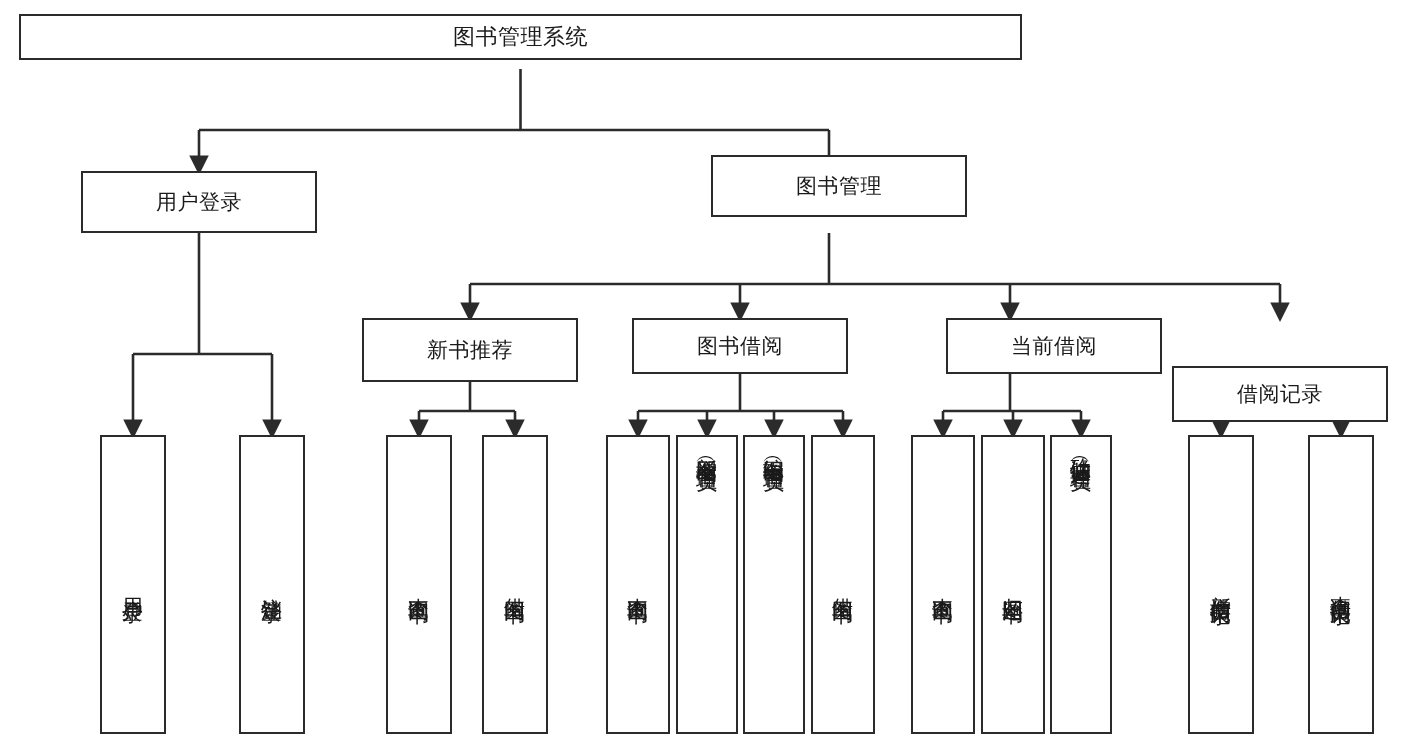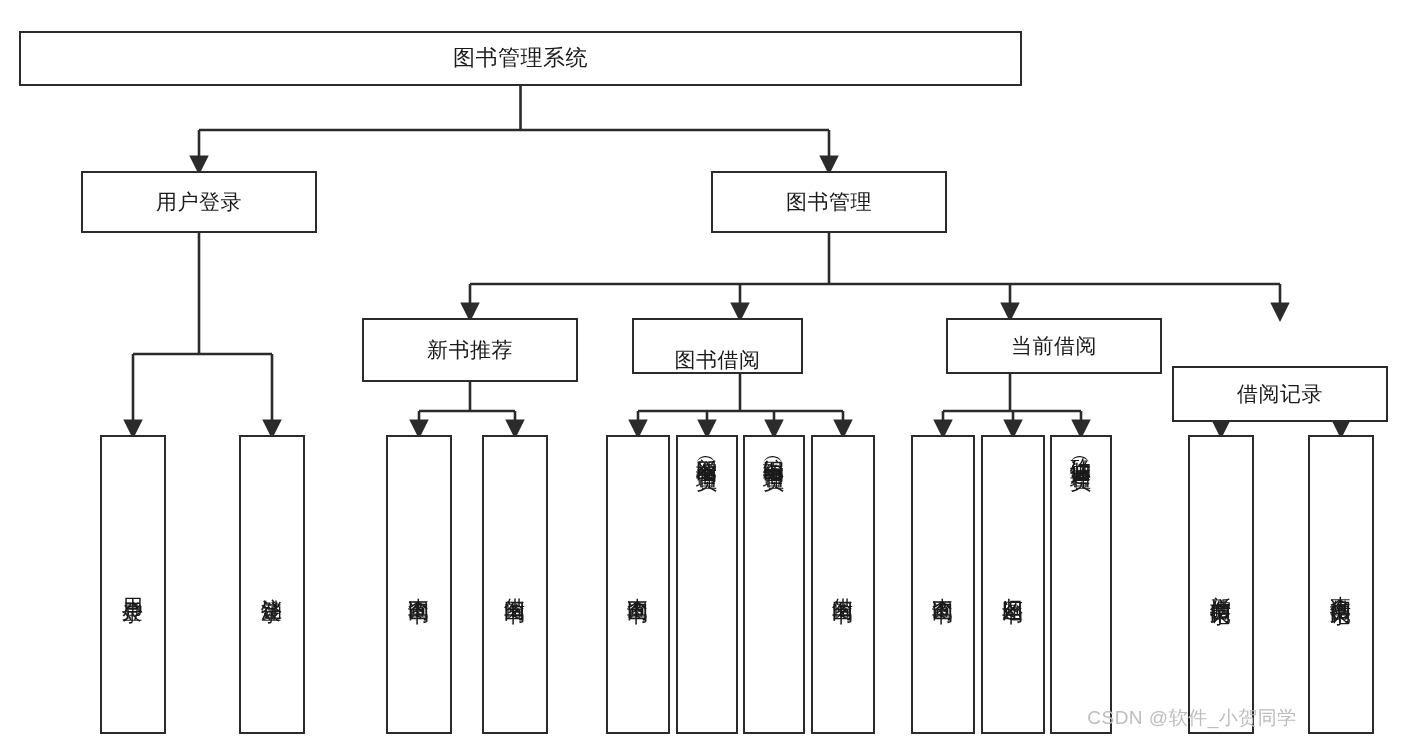--- a/index.html
+++ b/index.html
@@ -113,33 +113,33 @@
         <path d="M 1013 411 L 1013 434" marker-end="url(#arrow)"></path>
         <path d="M 1081 411 L 1081 434" marker-end="url(#arrow)"></path>
         <path d="M 1280 374 L 1280 411"></path>
         <path d="M 1221 411 L 1341 411"></path>
         <path d="M 1221 411 L 1221 434" marker-end="url(#arrow)"></path>
         <path d="M 1341 411 L 1341 434" marker-end="url(#arrow)"></path>
       </g>
   </svg>
 
   <div id="nodes">
-      <div class="node horiz root" style="left: 19px; top: 31px; width: 1003px; height: 55px;">
+      <div class="node horiz root" style="left: 19px; top: 14px; width: 1003px; height: 46px;">
         <span class="label">图书管理系统</span>
       </div>
       <div class="node horiz" style="left: 81px; top: 171px; width: 236px; height: 62px;">
         <span class="label">用户登录</span>
       </div>
-      <div class="node horiz" style="left: 711px; top: 171px; width: 236px; height: 62px;">
+      <div class="node horiz" style="left: 711px; top: 155px; width: 256px; height: 62px;">
         <span class="label">图书管理</span>
       </div>
       <div class="node horiz" style="left: 362px; top: 318px; width: 216px; height: 64px;">
         <span class="label">新书推荐</span>
       </div>
-      <div class="node horiz" style="left: 632px; top: 318px; width: 171px; height: 56px; align-items: flex-end;">
+      <div class="node horiz" style="left: 632px; top: 318px; width: 216px; height: 56px;">
         <span class="label">图书借阅</span>
       </div>
       <div class="node horiz" style="left: 902px; top: 318px; width: 216px; height: 56px; margin-left: 44px;">
         <span class="label">当前借阅</span>
       </div>
       <div class="node horiz" style="left: 1172px; top: 318px; width: 216px; height: 56px; margin-top: 48px;">
         <span class="label">借阅记录</span>
       </div>
       <div class="node vert" style="left: 100px; top: 435px; width: 66px; height: 299px;">
         <span class="label">用户登录</span>
@@ -175,14 +175,13 @@
         <span class="label">确认归还（管理员）</span>
       </div>
       <div class="node vert" style="left: 1188px; top: 435px; width: 66px; height: 299px;">
         <span class="label">新增借阅记录</span>
       </div>
       <div class="node vert" style="left: 1308px; top: 435px; width: 66px; height: 299px;">
         <span class="label">查询借阅记录</span>
       </div>
     </div>
 
-  <div id="watermark" style="left: 1192px; top: 718px; transform: translate(-50%, -50%);">CSDN @软件_小贺同学</div>
 </div>
 
 </body></html>

